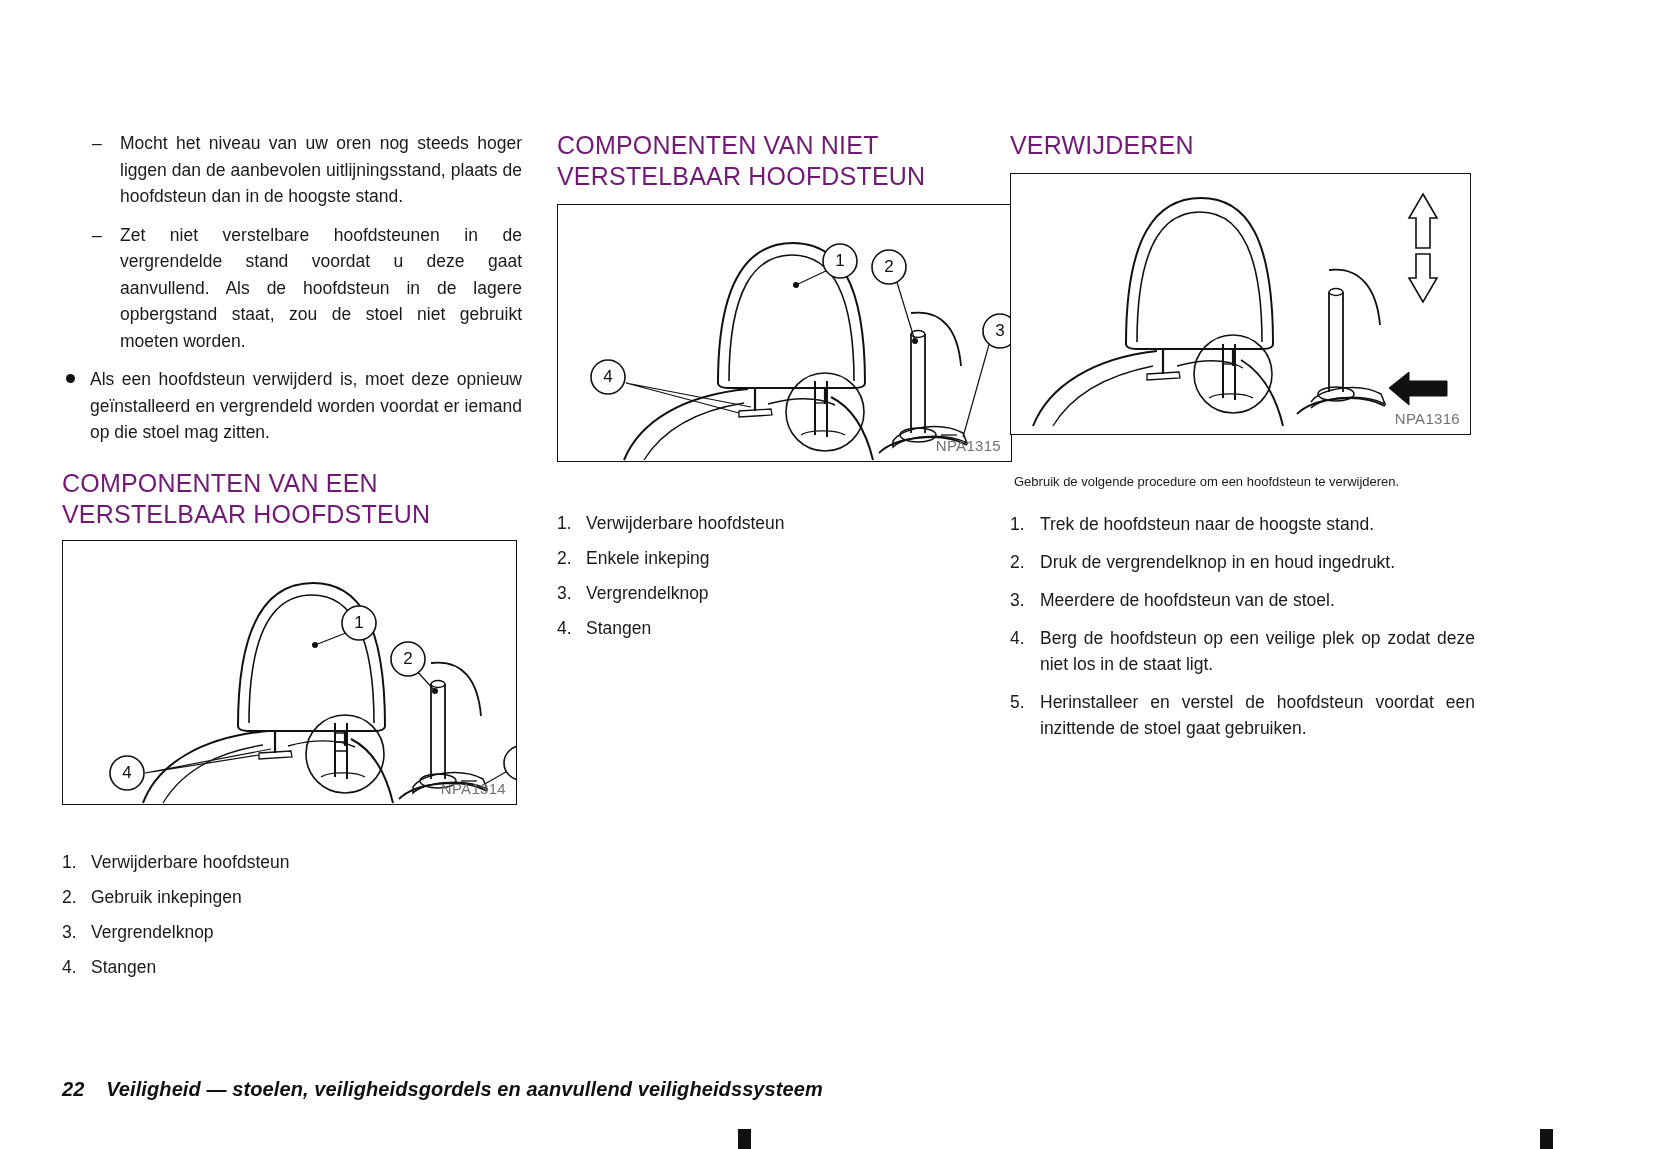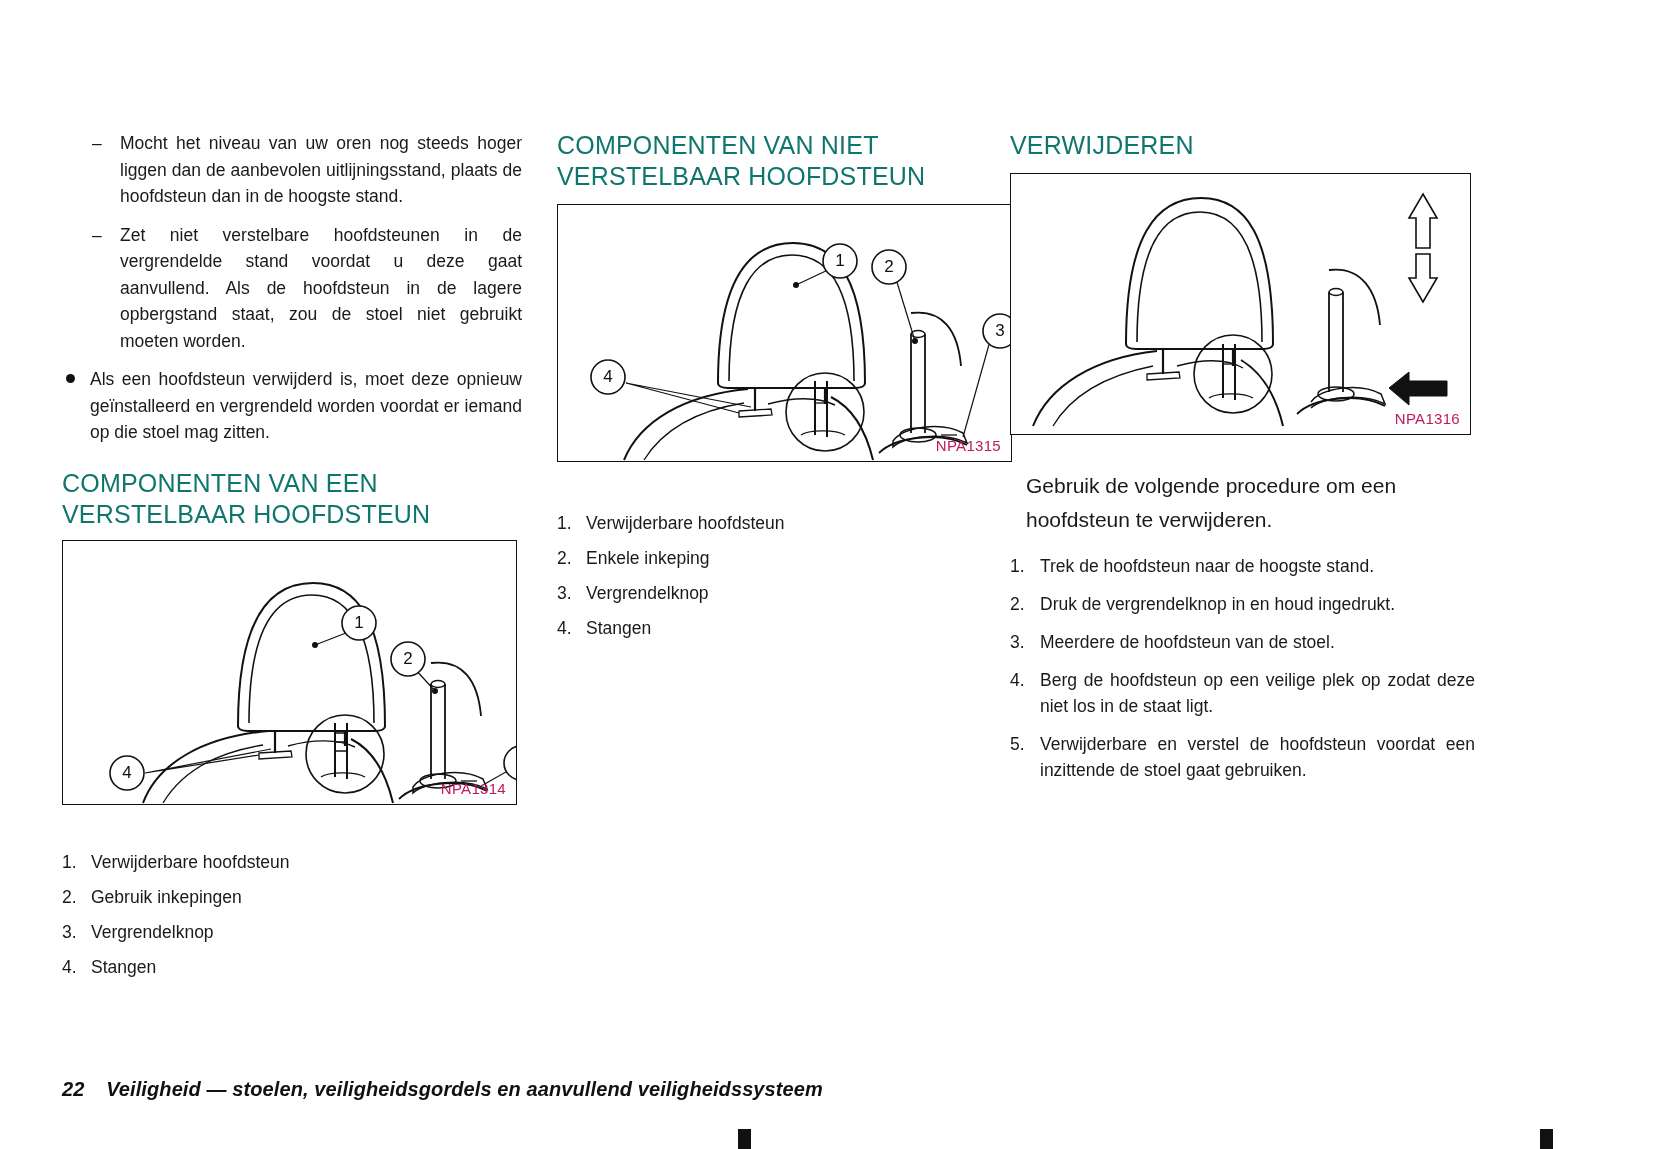--- a/index.html
+++ b/index.html
@@ -61,39 +61,39 @@
     background: #111;
     display: block;
   }
 
   h2.section-title {
     font-size: 25px;
     line-height: 31px;
     font-weight: 400;
     letter-spacing: 0.2px;
     margin: 22px 0 10px 0;
-    color: #0f766e;
+    color: #701a75;
   }
   h2.section-title.top {
     margin-top: 0;
   }
 
   
   .figure {
     position: relative;
     border: 1px solid #111;
     background: #fff;
     box-sizing: border-box;
   }
   .figure .fig-id {
     position: absolute;
     right: 10px;
     bottom: 7px;
     font-size: 15px;
-    color: #be185d;
+    color: #737373;
     letter-spacing: 0.3px;
   }
   .figure svg {
     display: block;
   }
 
   
   ol.legend {
     margin: 0;
     padding: 0;
@@ -124,23 +124,23 @@
     padding-left: 30px;
     margin-bottom: 12px;
     text-align: justify;
   }
   ol.steps li .num {
     position: absolute;
     left: 0;
     top: 0;
   }
   .intro-par {
-    font-size: 21px;
-    line-height: 34px;
-    margin: 0 0 16px 16px;
+    font-size: 13px;
+    line-height: 26px;
+    margin: 0 0 16px 4px;
   }
 
   
   .footer {
     position: absolute;
     left: 62px;
     bottom: 48px;
     font-size: 20px;
     font-weight: bold;
     color: #111;
@@ -391,21 +391,21 @@
       <li>
         <span class="num">3.</span>
         <span>Meerdere de hoofdsteun van de stoel.</span>
       </li>
       <li>
         <span class="num">4.</span>
         <span>Berg de hoofdsteun op een veilige plek op zodat deze niet los in de staat ligt.</span>
       </li>
       <li>
         <span class="num">5.</span>
-        <span>Verwijderbare en verstel de hoofdsteun voordat een inzittende de stoel gaat gebruiken.</span>
+        <span>Herinstalleer en verstel de hoofdsteun voordat een inzittende de stoel gaat gebruiken.</span>
       </li>
     </ol>
   </div>
 
   <div class="footer">
     <span class="pagenum">22</span>
     <span>Veiligheid — stoelen, veiligheidsgordels en aanvullend veiligheidssysteem</span>
   </div>
   <div class="crop-mark crop-left"></div>
   <div class="crop-mark crop-right"></div>

